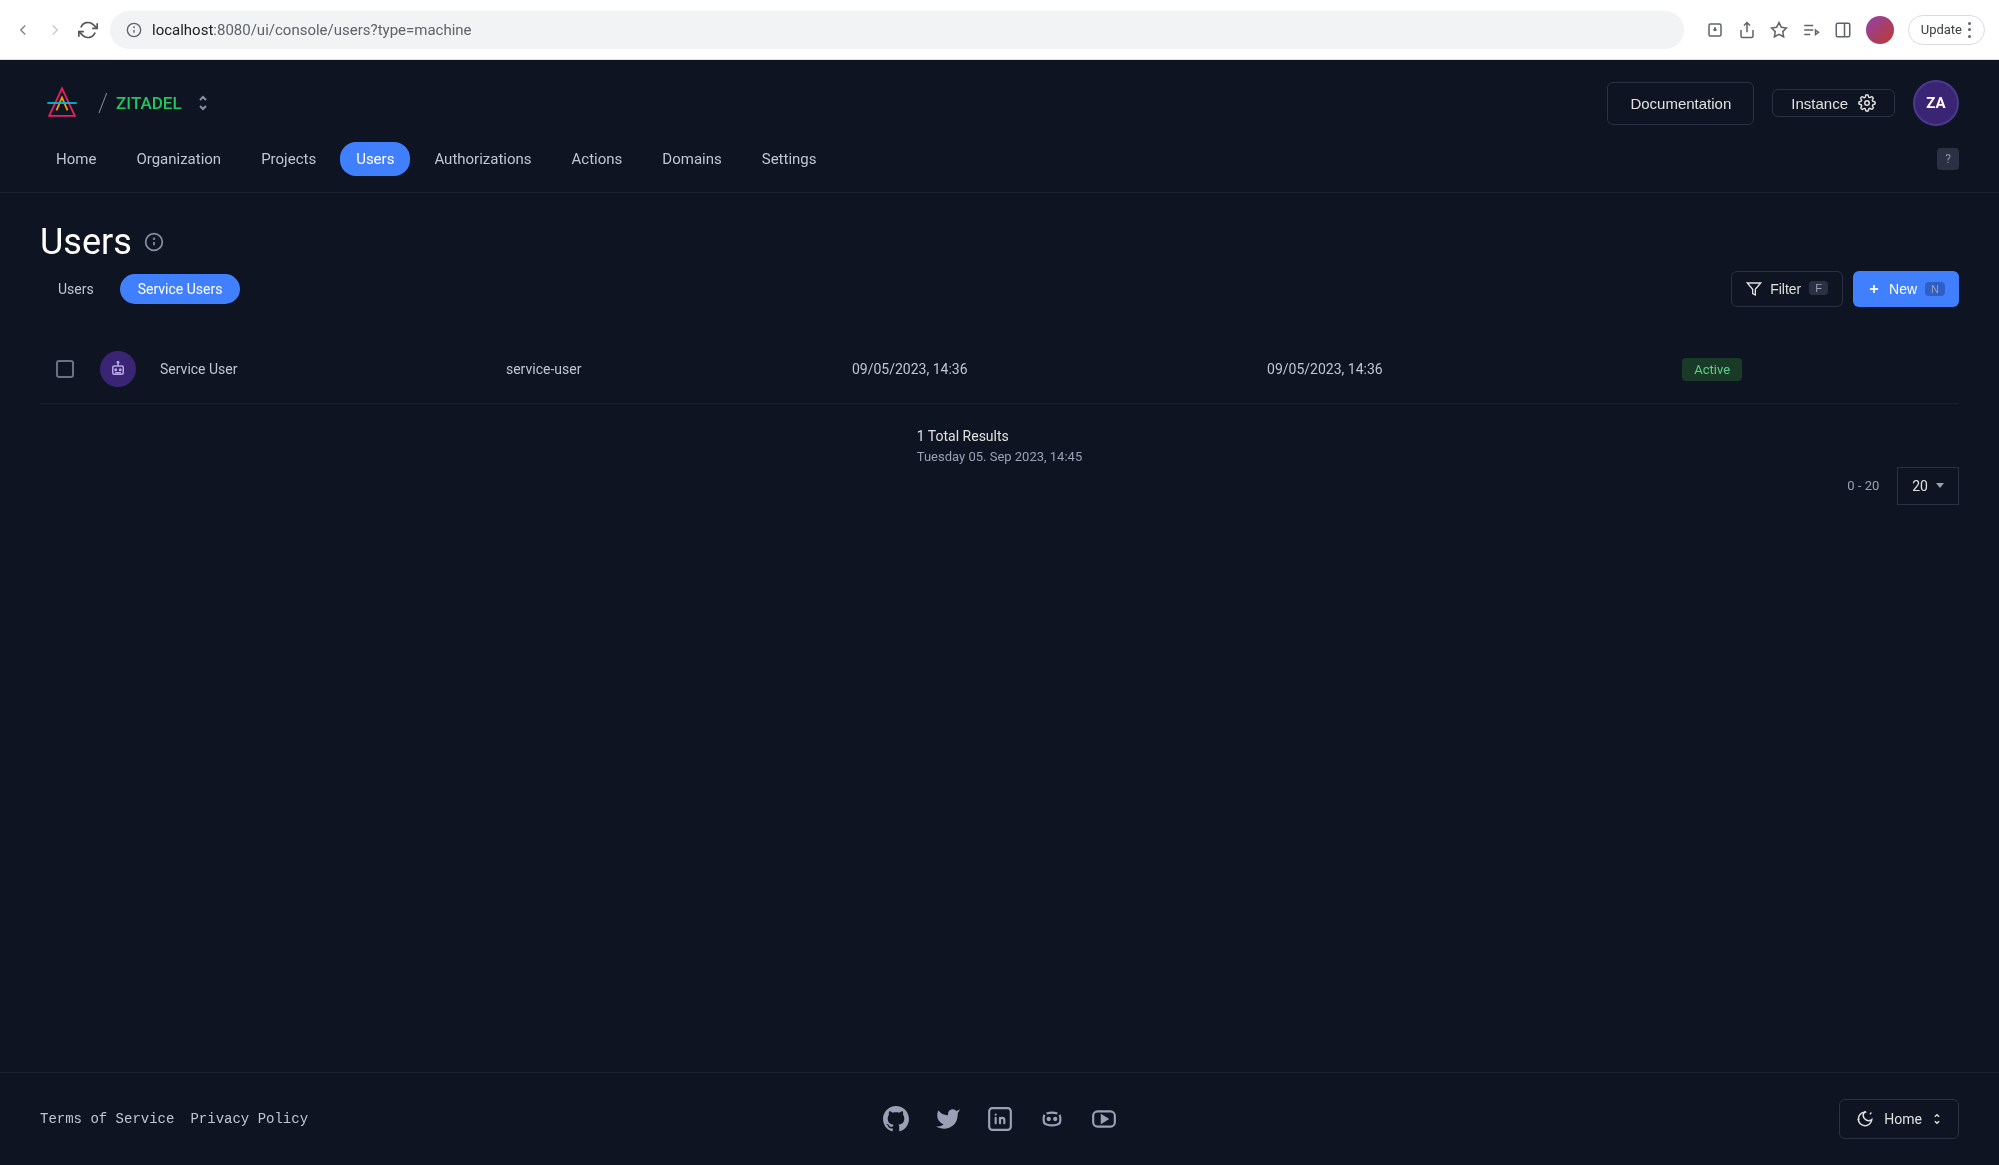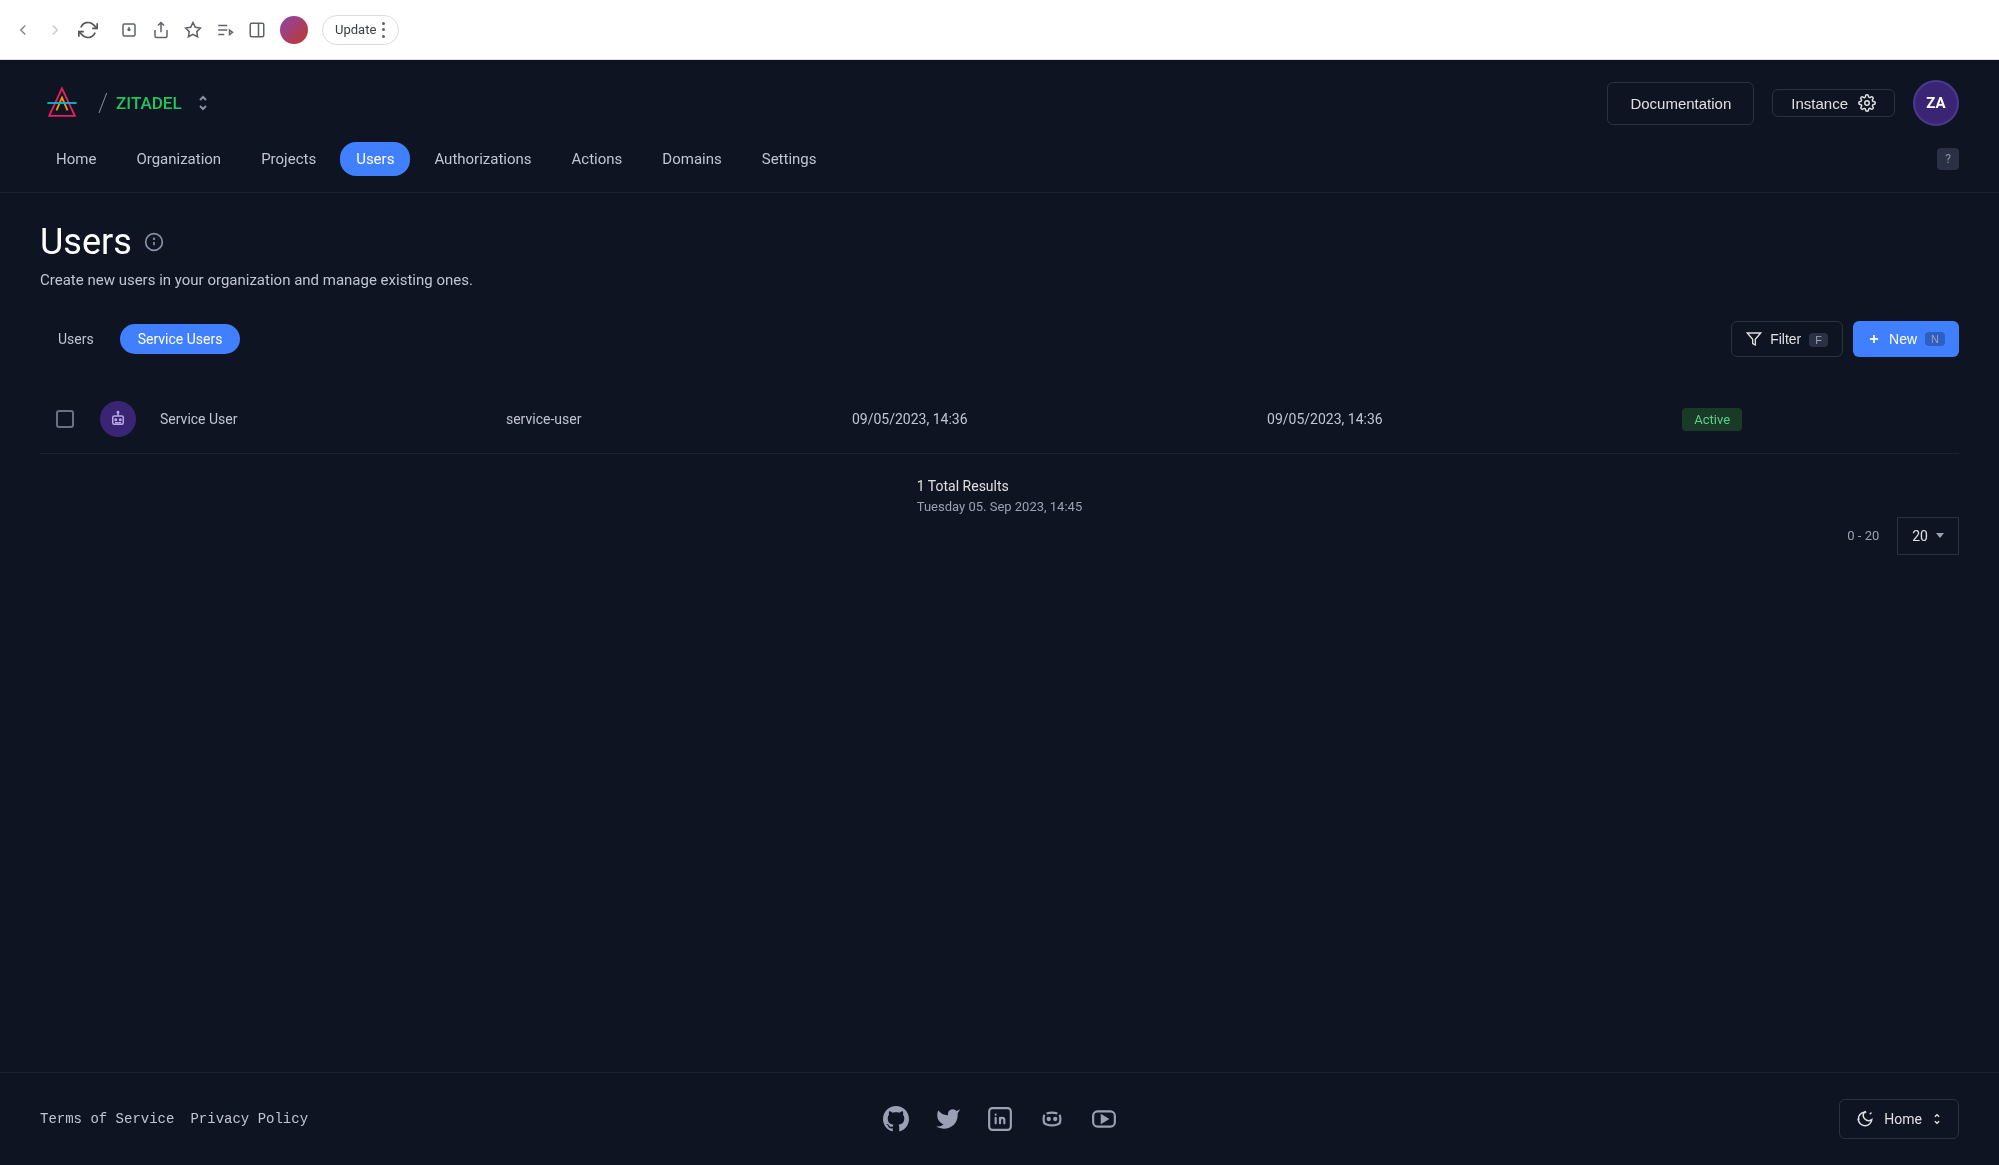--- a/index.html
+++ b/index.html
@@ -44,21 +44,21 @@
 .page-title-row { display: flex; align-items: center; gap: 12px; margin-bottom: 8px; }
 .page-title { font-size: 36px; font-weight: 400; color: #fff; }
 .info-circle { width: 20px; height: 20px; color: #8a8fa3; }
 .page-desc { font-size: 15px; color: #c0c5d4; margin-bottom: 32px; }
 
 .toolbar-row { display: flex; align-items: center; margin-bottom: 0; }
 .sub-tabs { display: flex; gap: 8px; }
 .sub-tab { padding: 7px 18px; border-radius: 16px; font-size: 14px; color: #c0c5d4; cursor: pointer; }
 .sub-tab.active { background: #4080ff; color: #fff; }
 .toolbar-right { margin-left: auto; display: flex; gap: 10px; }
-.filter-btn { border: 1px solid #2a3142; border-radius: 6px; padding: 9px 14px; display: flex; align-items: flex-end; gap: 8px; font-size: 14px; color: #e0e0e0; cursor: pointer; background: transparent; }
+.filter-btn { border: 1px solid #2a3142; border-radius: 6px; padding: 9px 14px; display: flex; align-items: flex-start; gap: 8px; font-size: 14px; color: #e0e0e0; cursor: pointer; background: transparent; }
 .key-badge { background: #2a3142; border-radius: 4px; padding: 1px 6px; font-size: 11px; color: #9aa1b5; }
 .new-btn { background: #4080ff; border: none; border-radius: 6px; padding: 9px 14px; display: flex; align-items: center; gap: 8px; font-size: 14px; color: #fff; cursor: pointer; }
 .plus-icon { width: 14px; height: 14px; }
 
 .table-wrap { margin-top: 28px; }
 .table-header, .table-row { display: grid; grid-template-columns: 60px 60px 1fr 1fr 1.2fr 1.2fr 0.8fr; align-items: center; border-bottom: 1px solid #1a2130; }
 .table-header { padding: 14px 0; font-size: 11px; letter-spacing: 0.5px; color: #9aa1b5; text-transform: uppercase; font-weight: 500; }
 .table-header > div:nth-child(2) { grid-column: span 1; }
 .table-row { padding: 16px 0; font-size: 14px; color: #c0c5d4; }
 .checkbox { width: 18px; height: 18px; border: 2px solid #6a7185; border-radius: 3px; margin-left: 16px; cursor: pointer; }
@@ -93,20 +93,28 @@
         <path d="M15 18l-6-6 6-6"></path>
       </svg>
     <svg class="nav-arrow disabled" viewBox="0 0 24 24" fill="none" stroke="currentColor" stroke-width="2">
         <path d="M9 18l6-6-6-6"></path>
       </svg>
     <svg class="reload" viewBox="0 0 24 24" fill="none" stroke="currentColor" stroke-width="2">
         <path d="M23 4v6h-6M1 20v-6h6"></path>
         <path d="M3.51 9a9 9 0 0114.85-3.36L23 10M1 14l4.64 4.36A9 9 0 0020.49 15"></path>
       </svg>
   </div>
+  <div class="url-bar">
+    <svg class="info-icon" viewBox="0 0 24 24" fill="none" stroke="currentColor" stroke-width="2">
+        <circle cx="12" cy="12" r="10"></circle>
+        <line x1="12" y1="16" x2="12" y2="12"></line>
+        <circle cx="12" cy="8" r="0.5" fill="currentColor"></circle>
+      </svg>
+    <span class="url-text"><span class="host">localhost</span><span>:8080/ui/console/users?type=machine</span></span>
+  </div>
   <div class="chrome-right">
     <svg class="chrome-icon" viewBox="0 0 24 24" fill="none" stroke="currentColor" stroke-width="2">
         <rect x="4" y="4" width="16" height="16" rx="2"></rect>
         <path d="M12 8v5m0 0l-2-2m2 2l2-2"></path>
       </svg>
     <svg class="chrome-icon" viewBox="0 0 24 24" fill="none" stroke="currentColor" stroke-width="2">
         <path d="M4 12v8a2 2 0 002 2h12a2 2 0 002-2v-8M16 6l-4-4-4 4M12 2v13"></path>
       </svg>
     <svg class="chrome-icon" viewBox="0 0 24 24" fill="none" stroke="currentColor" stroke-width="2">
         <polygon points="12 2 15.09 8.26 22 9.27 17 14.14 18.18 21.02 12 17.77 5.82 21.02 7 14.14 2 9.27 8.91 8.26 12 2"></polygon>
@@ -172,21 +180,20 @@
 
   <div class="page-body">
     <div class="page-title-row">
       <h1 class="page-title">Users</h1>
       <svg class="info-circle" viewBox="0 0 24 24" fill="none" stroke="currentColor" stroke-width="2">
           <circle cx="12" cy="12" r="10"></circle>
           <line x1="12" y1="16" x2="12" y2="12"></line>
           <circle cx="12" cy="8" r="0.5" fill="currentColor"></circle>
         </svg>
     </div>
-    <p class="page-desc">Create new users in your organization and manage existing ones.</p>
 
     <div class="toolbar-row">
       <div class="sub-tabs">
         <div class="sub-tab">Users</div>
         <div class="sub-tab active">Service Users</div>
       </div>
       <div class="toolbar-right">
         <button class="filter-btn">
           <svg width="16" height="16" viewBox="0 0 24 24" fill="none" stroke="currentColor" stroke-width="2">
               <polygon points="22 3 2 3 10 12.46 10 19 14 21 14 12.46 22 3"></polygon>

